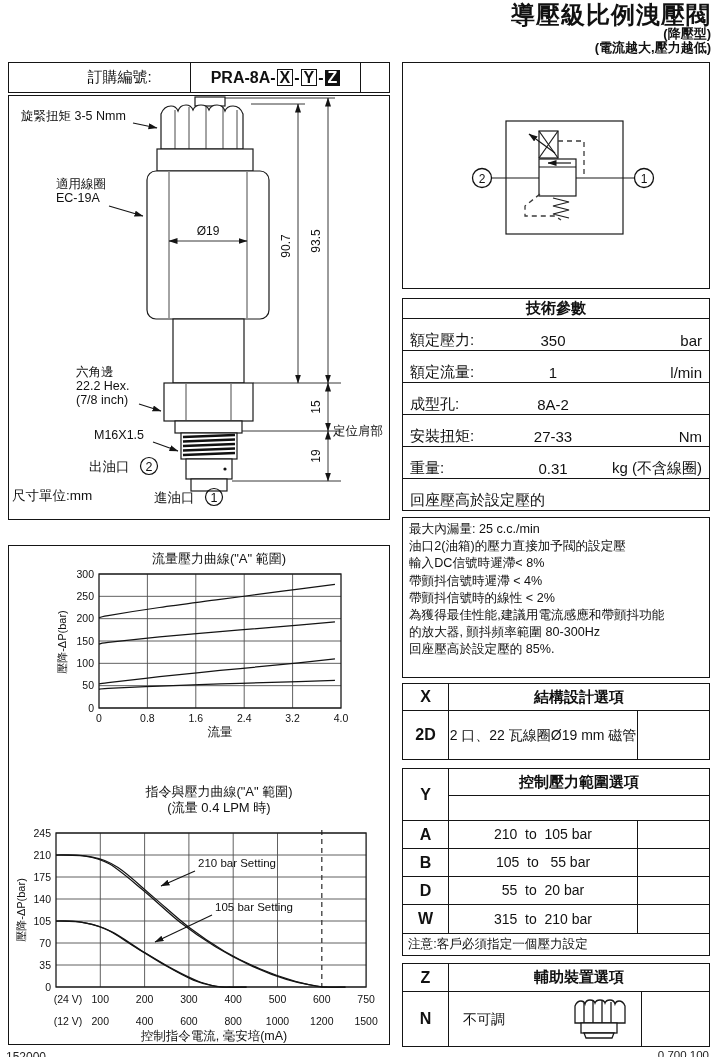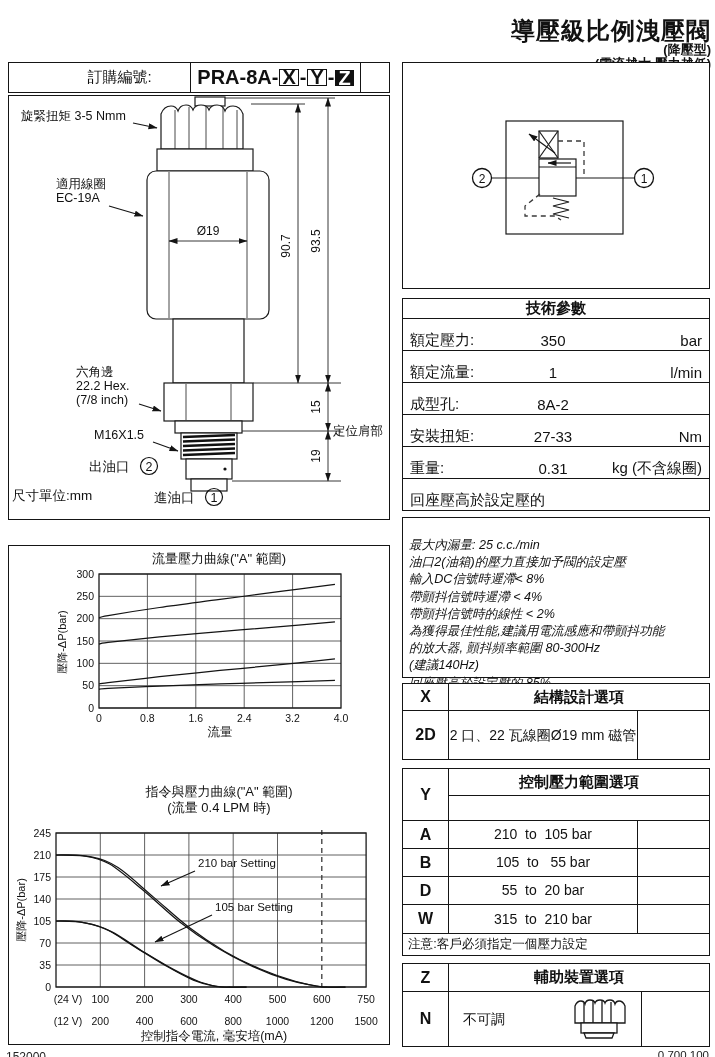--- a/index.html
+++ b/index.html
@@ -2,41 +2,41 @@
 <html><head>
 <meta charset="utf-8">
 <style>
   html,body{margin:0;padding:0;background:#fff;}
   .page{position:relative;width:715px;height:1057px;background:#fff;overflow:hidden;
         font-family:"Liberation Sans","DejaVu Sans",sans-serif;color:#111;}
   .abs{position:absolute;}
   .box{position:absolute;border:1.5px solid #151515;background:#fff;box-sizing:border-box;}
   
   .title-block{position:absolute;top:2px;right:4px;text-align:right;line-height:1.05;}
-  .main-title{font-size:24px;font-weight:bold;letter-spacing:1px;margin-top:16px;}
+  .main-title{font-size:24px;font-weight:bold;letter-spacing:1px;}
   .sub-title{font-size:13px;font-weight:bold;}
   
   .order-box{display:flex;align-items:stretch;}
   .ocell{display:flex;align-items:center;justify-content:center;box-sizing:border-box;}
   .ocell.lbl{width:142px;border-right:1.2px solid #151515;font-size:15px;}
-  .ocell.code{width:170px;border-right:1.2px solid #151515;font-size:20px;font-weight:bold;}
+  .ocell.code{width:170px;border-right:1.2px solid #151515;font-size:16px;font-weight:bold;}
   .codebit{display:inline-block;}
   .codebox{display:inline-block;border:1.6px solid #111;padding:0 2px;line-height:15px;margin:0 1px;}
   .codeinv{display:inline-block;background:#111;color:#fff;padding:0 3px;line-height:16px;margin-left:1px;}
   
   .tcol{display:flex;flex-direction:column;}
   .thead{height:29px;display:flex;align-items:center;justify-content:center;
          font-size:15px;font-weight:bold;border-bottom:1.2px solid #151515;}
   .trow{height:31px;display:flex;align-items:center;border-bottom:1.2px solid #151515;font-size:15px;}
   .tlabel{width:112px;padding-left:7px;box-sizing:border-box;}
   .tval{flex:1;text-align:center;}
   .tunit{width:118px;text-align:right;padding-right:7px;box-sizing:border-box;white-space:nowrap;}
   .tfoot{flex:1;display:flex;align-items:center;padding-left:7px;font-size:15px;}
   
-  .notes{padding:19px 6px;font-size:12.6px;line-height:17.2px;font-style:italic;}
+  .notes{padding:3px 6px;font-size:12.6px;line-height:17.2px;}
   
   .orow{display:flex;box-sizing:border-box;}
   .keycell{width:46px;border-right:1.2px solid #151515;display:flex;align-items:center;justify-content:center;
            font-weight:bold;font-size:16px;box-sizing:border-box;}
   .hcell{flex:1;display:flex;align-items:center;justify-content:center;font-weight:bold;font-size:15px;}
   .dcell{flex:1;display:flex;flex-direction:row;align-items:center;justify-content:center;font-size:14px;line-height:17px;}
   .rcell{width:72px;border-left:1.2px solid #151515;box-sizing:border-box;}
   .notecell{border-top:1.2px solid #151515;display:flex;align-items:center;padding-left:5px;font-size:12.6px;}
   .pre{white-space:pre;}
   
@@ -322,21 +322,20 @@
   </div>
 
   <div class="box notes" style="left:402px;top:517px;width:308px;height:161px;">
     <div>最大內漏量: 25 c.c./min</div>
     <div>油口2(油箱)的壓力直接加予閥的設定壓</div>
     <div>輸入DC信號時遲滯&lt; 8%</div>
     <div>帶顫抖信號時遲滯 &lt; 4%</div>
     <div>帶顫抖信號時的線性 &lt; 2%</div>
     <div>為獲得最佳性能,建議用電流感應和帶顫抖功能</div>
     <div>的放大器, 顫抖頻率範圍 80-300Hz</div>
-    <div>(建議140Hz)</div>
     <div>回座壓高於設定壓的 85%.</div>
   </div>
 
   <div class="box tcol" style="left:402px;top:683px;width:308px;height:77px;">
     <div class="orow" style="height:27px;border-bottom:1.2px solid #151515;">
       <div class="keycell">X</div>
       <div class="hcell">結構設計選項</div>
     </div>
     <div class="orow" style="flex:1;">
       <div class="keycell">2D</div>

